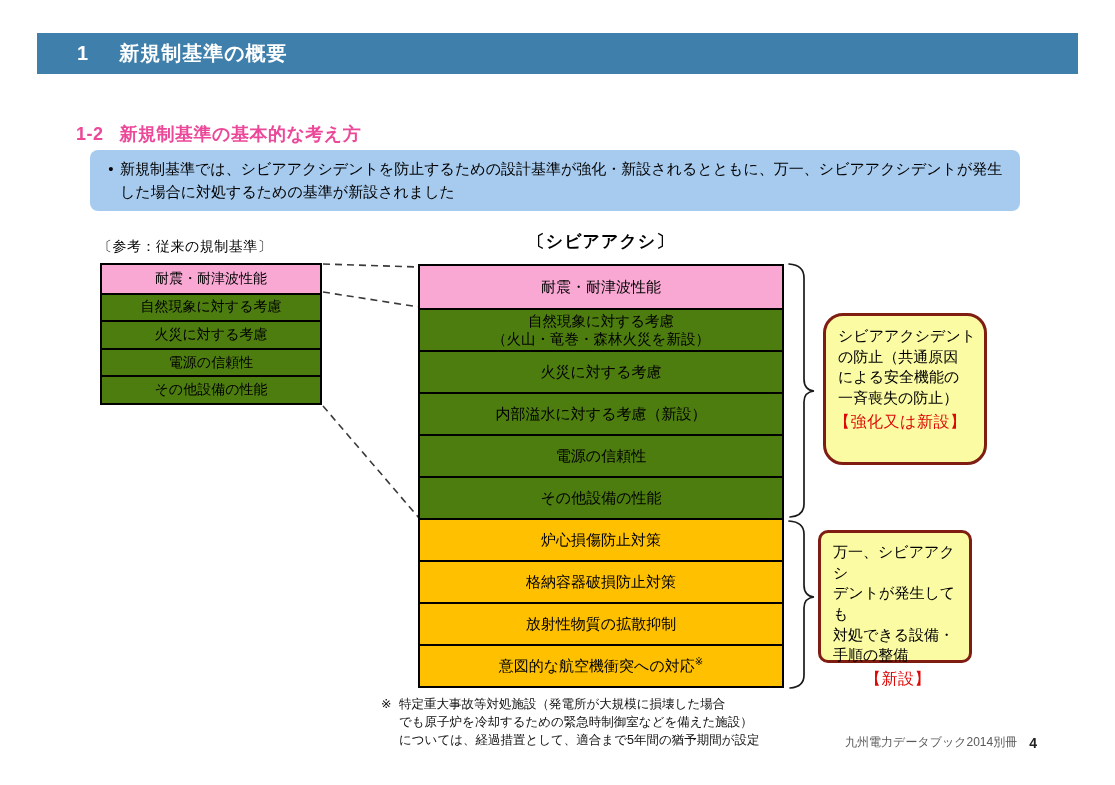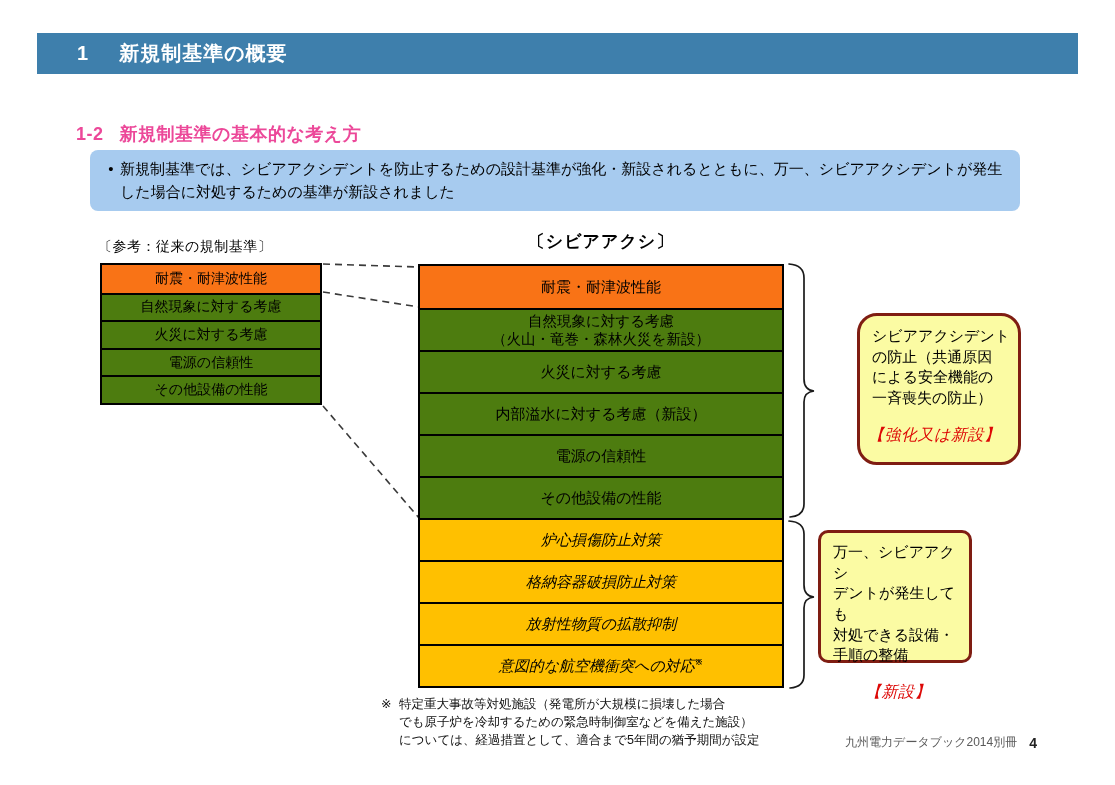--- a/index.html
+++ b/index.html
@@ -51,33 +51,33 @@
   }
   .new-table {
     position:absolute; left:418px; top:264px; width:366px; height:424px;
     border:2px solid #000; display:grid; grid-template-rows:repeat(10,1fr);
   }
   .new-table .cell {
     display:flex; flex-direction:column; align-items:center; justify-content:center;
     font-size:15px; border-top:2px solid #000; line-height:1.25; text-align:center;
   }
   .new-table .cell:first-child { border-top:none; }
-  .cell.blue   { background:#f97316; }
+  .cell.blue   { background:#f9a8d4; }
   .cell.green  { background:#4d7c0f; }
-  .cell.orange { background:#FFC000;font-style:italic; }
+  .cell.orange { background:#FFC000; }
   .cell .sub { font-size:14.5px; }
   .cell sup { font-size:10px; line-height:0; }
   
   .callout {
     position:absolute; background:#FBFBA3; border:3px solid #7F1D12;
     border-radius:20px; font-size:15px; line-height:1.38; padding:10px 6px 6px 12px;
   }
-  .callout-1 { left:857px; top:313px; width:164px; height:152px; }
+  .callout-1 { left:823px; top:313px; width:164px; height:152px; }
   .callout-2 { left:818px; top:530px; width:154px; height:133px; padding-top:9px;border-radius:10px; }
-  .callout .tag { color:#DD0806; font-size:16px; margin-top:15px; margin-left:-4px; letter-spacing:0.5px;font-style:italic; }
+  .callout .tag { color:#DD0806; font-size:16px; margin-top:2px; margin-left:-4px; letter-spacing:0.5px; }
   .callout-2 .tag { text-align:center; margin-left:0; }
   
   .footnote {
     position:absolute; left:381px; top:695px; display:flex;
     font-size:12.5px; line-height:1.45; color:#111;
   }
   .footnote .marker { flex:0 0 18px; }
   
   .footer {
     position:absolute; right:78px; top:734px; display:flex; align-items:flex-end;

